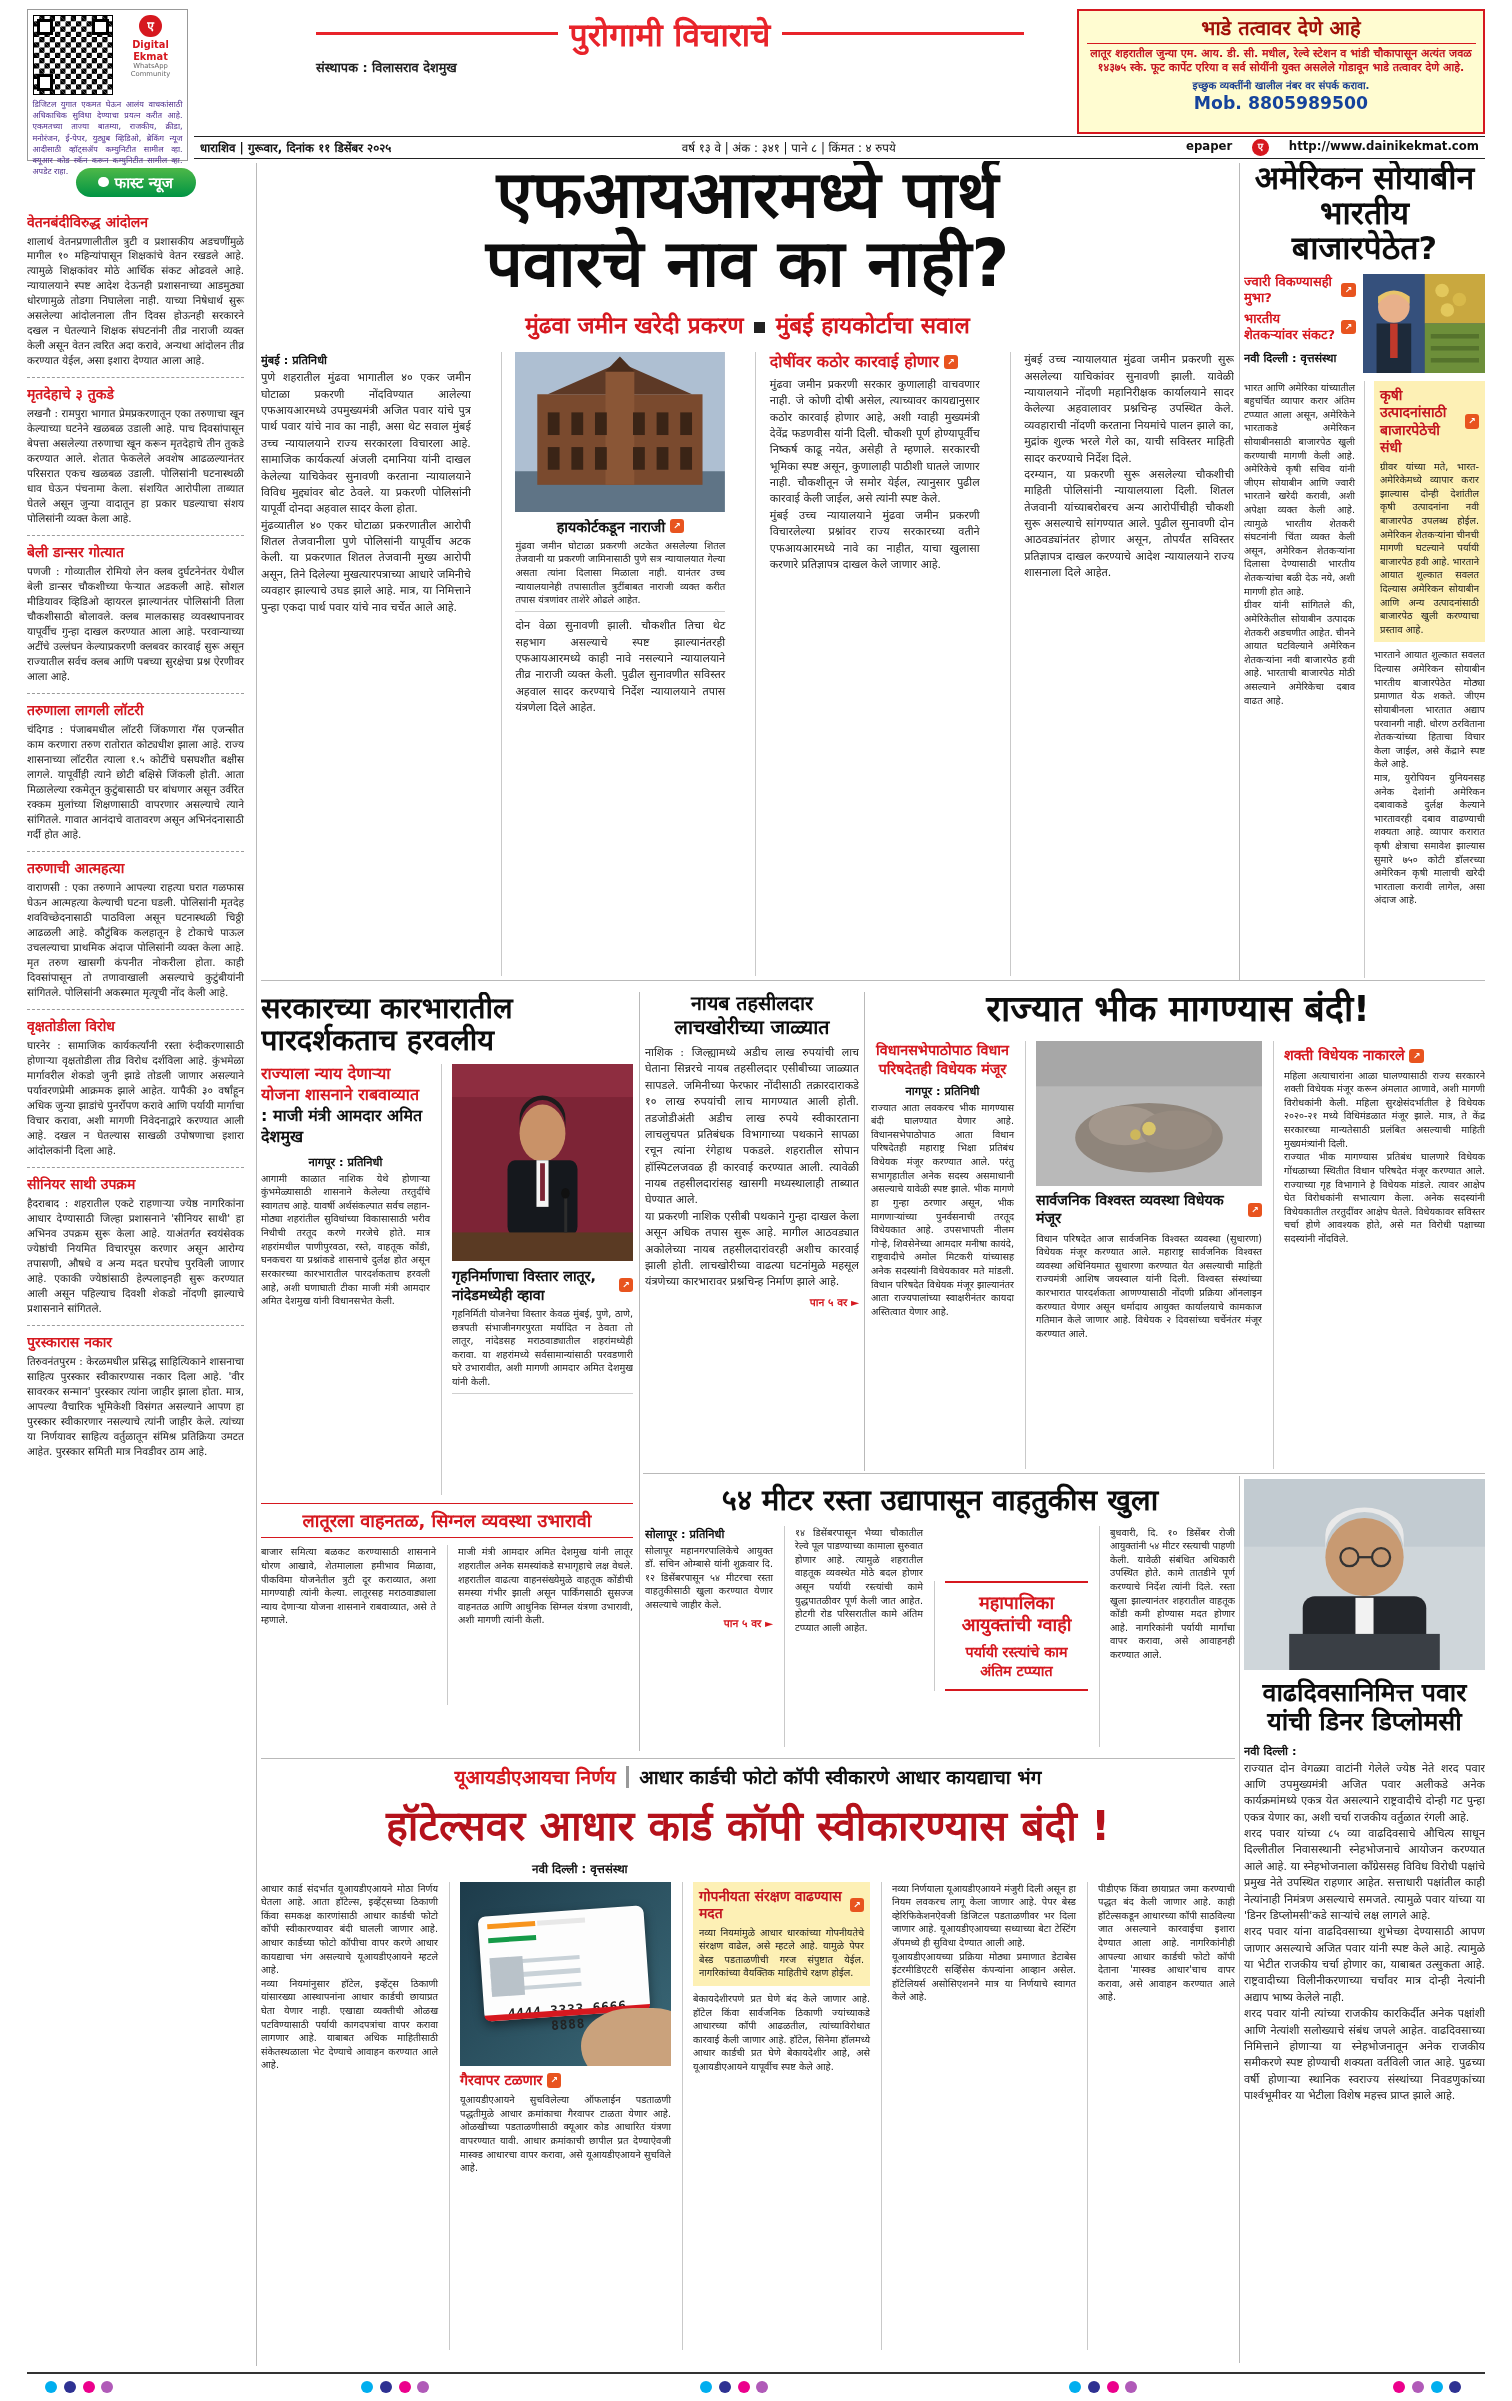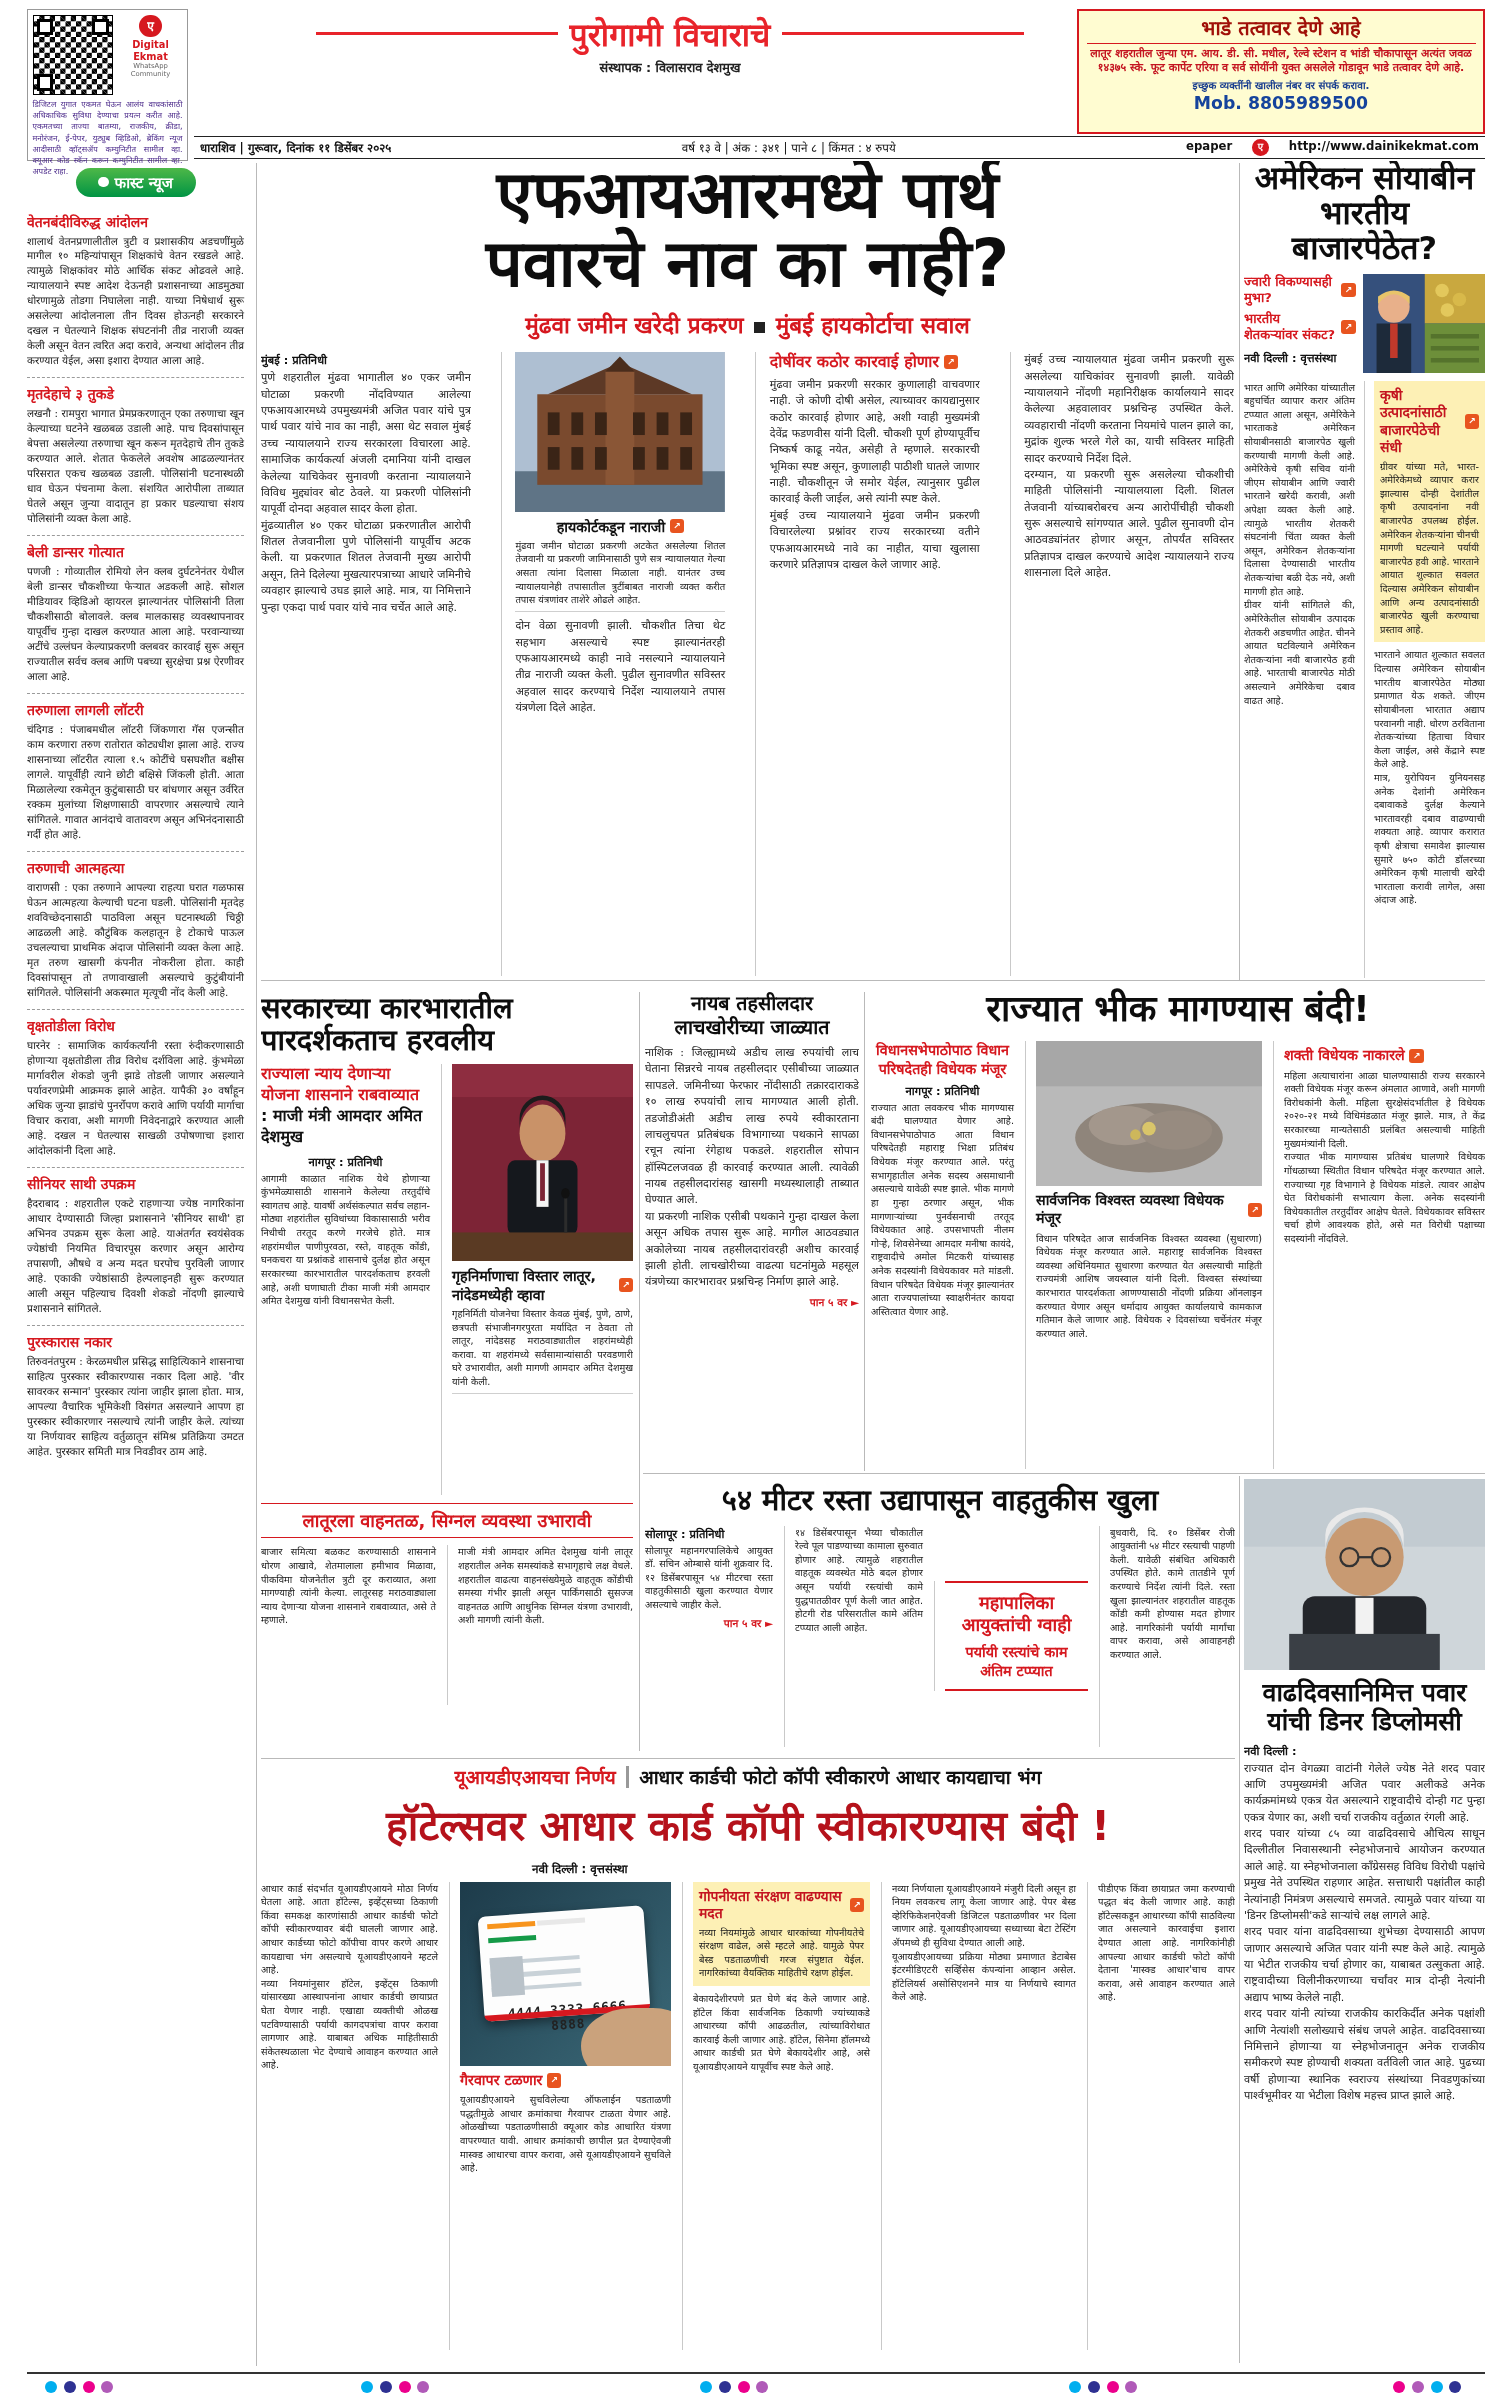--- a/index.html
+++ b/index.html
@@ -27,21 +27,21 @@
                        linear-gradient(45deg,#000 25%,#fff 25%,#fff 75%,#000 75%);
       background-size:10.5px 10.5px;background-position:0 0,5.3px 5.3px;}
   .qr-eye{position:absolute;width:16.6px;height:16.6px;border:3.8px solid #000;background:#fff;box-sizing:border-box;}
   .qr-side{flex:1;text-align:center;}
   .ekmat-dot{display:inline-block;width:22.6px;height:22.6px;border-radius:50%;background:#d6181f;color:#fff;
              font-weight:700;font-size:12px;line-height:22.6px;text-align:center;margin-bottom:2.3px;}
   .qr-brand{font-size:9.8px;font-weight:700;color:#d6181f;line-height:1.15;}
   .qr-sub{font-size:6.8px;color:#666;}
   .qr-text{margin-top:4.5px;font-size:8px;line-height:1.4;text-align:justify;color:#4b2a8a;white-space:pre-line;}
 
-  .masthead{text-align:center;}
+  .masthead{text-align:left;}
   .tagline{display:flex;align-items:center;gap:12px;color:#e8232a;font-weight:800;font-size:32px;}
   .tl-line{flex:1;height:3px;background:#e8232a;border-top:1.5px solid #fff;border-bottom:1.5px solid #fff;}
   .mast-title{font-size:87px;font-weight:800;color:#e8232a;line-height:1.02;letter-spacing:1.5px;}
   .founder{font-size:12.8px;color:#222;margin-top:3px;font-weight:600;}
 
   .adbox{background:#fffcd1;border:2.3px double #d6181f;box-sizing:border-box;padding:3px 7.5px;text-align:center;overflow:hidden;}
   .ad-title{font-size:20px;font-weight:800;color:#a01008;border-bottom:1.5px solid #d6181f;padding-bottom:1.5px;}
   .ad-body{font-size:11px;font-weight:600;color:#c41420;line-height:1.35;margin-top:3px;}
   .ad-note{font-size:10.2px;font-weight:700;color:#1b3f8f;margin-top:1.5px;}
   .ad-mob{font-size:17.3px;font-weight:800;color:#15439c;margin-top:1.5px;}

